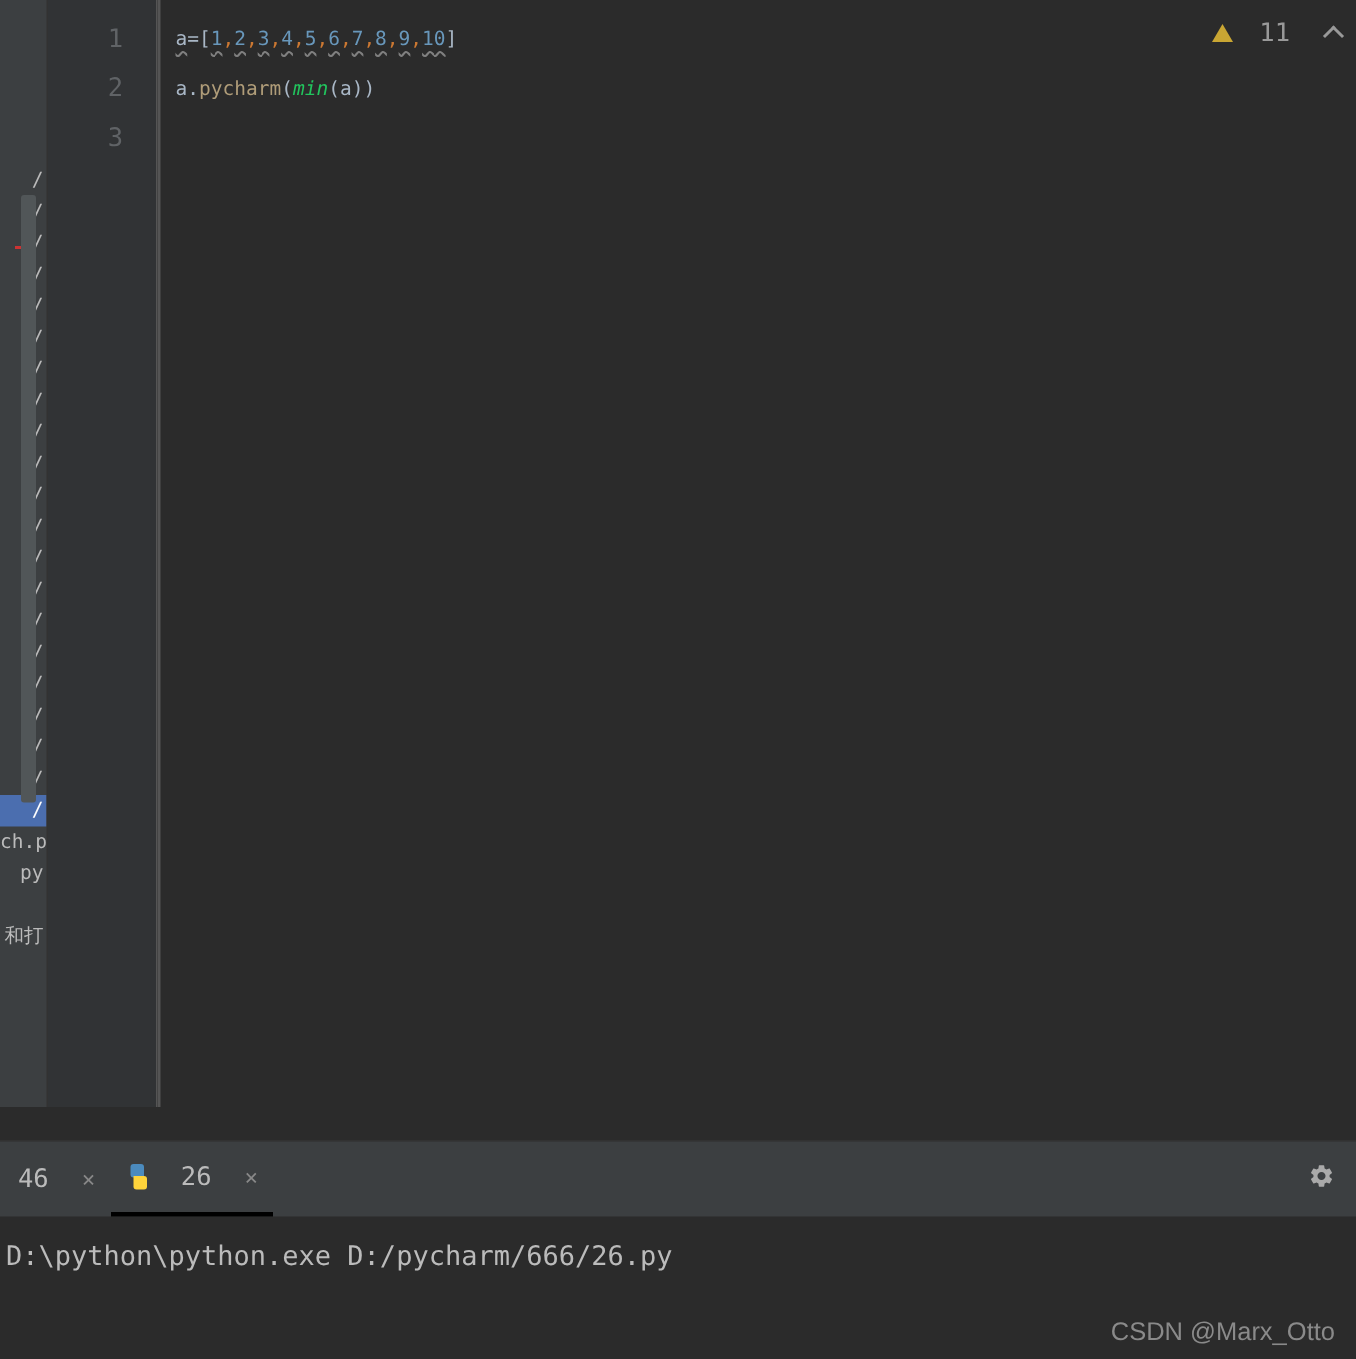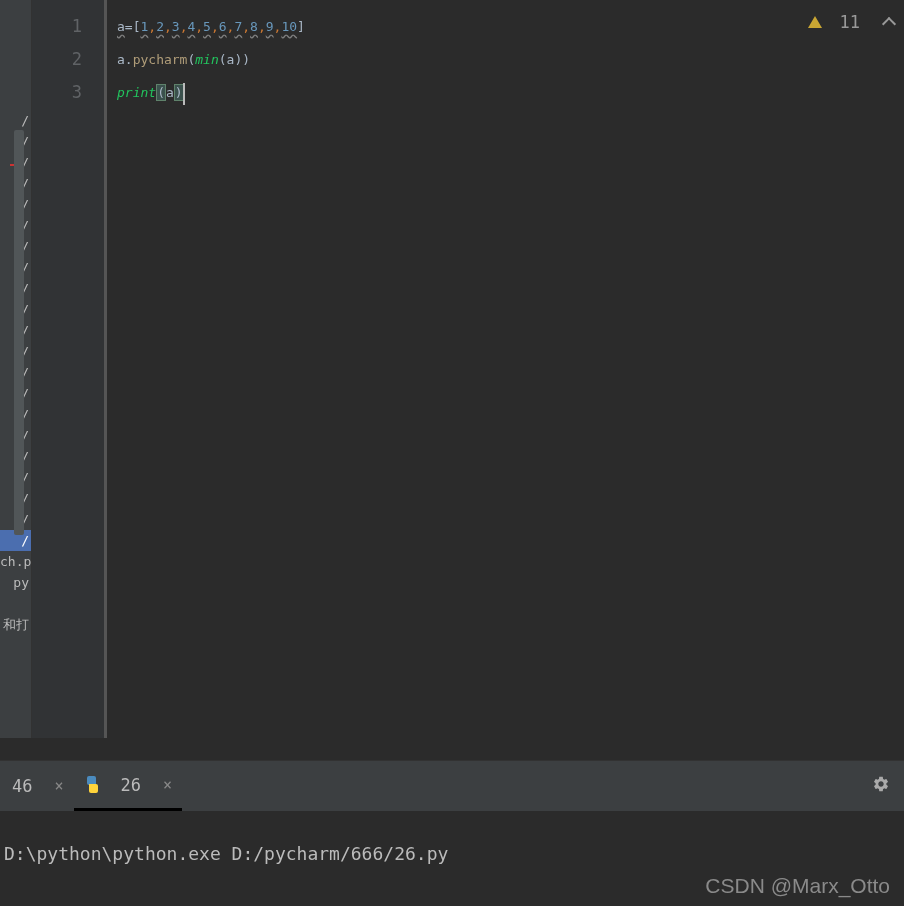--- a/index.html
+++ b/index.html
@@ -194,32 +194,32 @@
     .gear-icon {
       position: absolute;
       right: 14px;
       top: 14px;
       width: 18px;
       height: 18px;
       color: #aaa;
       cursor: pointer;
     }
     .console-output {
-      padding: 26px 4px;
+      padding: 10px 4px;
       font-size: 18px;
       line-height: 33px;
       color: #bbbbbb;
     }
     .console-line { white-space: pre; }
     .watermark {
       position: absolute;
       bottom: 8px;
       right: 14px;
       color: #8a8a8a;
-      font-size: 21px;
+      font-size: 17px;
       font-family: sans-serif;
     }
     .minimap-strip {
       position: absolute;
       top: 130px;
       left: 14px;
       width: 10px;
       height: 405px;
       background: #515658;
       border-radius: 2px;
@@ -266,21 +266,20 @@
     <div class="gutter-line">1</div>
     <div class="gutter-line">2</div>
     <div class="gutter-line">3</div>
   </div>
 
   <div class="code-area">
     <div class="code-line"><span class="tk-default underline-warn">a</span><span class="tk-op">=</span><span class="tk-bracket">[</span><span class="tk-number underline-warn">1</span><span class="tk-comma">,</span><span class="tk-number underline-warn">2</span><span class="tk-comma">,</span><span class="tk-number underline-warn">3</span><span class="tk-comma">,</span><span class="tk-number underline-warn">4</span><span class="tk-comma">,</span><span class="tk-number underline-warn">5</span><span class="tk-comma">,</span><span class="tk-number underline-warn">6</span><span class="tk-comma">,</span><span class="tk-number underline-warn">7</span><span class="tk-comma">,</span><span class="tk-number underline-warn">8</span><span class="tk-comma">,</span><span class="tk-number underline-warn">9</span><span class="tk-comma">,</span><span class="tk-number underline-warn">10</span><span class="tk-bracket">]</span></div>
 
     <div class="code-line"><span class="tk-default">a</span><span class="tk-default">.</span><span class="tk-method">pycharm</span><span class="tk-default">(</span><span class="tk-builtin">min</span><span class="tk-default">(</span><span class="tk-default">a</span><span class="tk-default">)</span><span class="tk-default">)</span></div>
 
-    <div class="code-line"><span class="tk-builtin">print</span><span class="tk-default tk-bracket-match">(</span><span class="tk-default">a</span><span class="tk-default tk-bracket-match">)</span><span class="cursor-caret"></span></div>
 
     <div class="inspection-bar">
       <div class="warning-triangle"></div>
       <span>11</span>
       <div class="chevron-up"></div>
     </div>
 
     <div class="scroll-track"></div>
   </div>
 </div>

